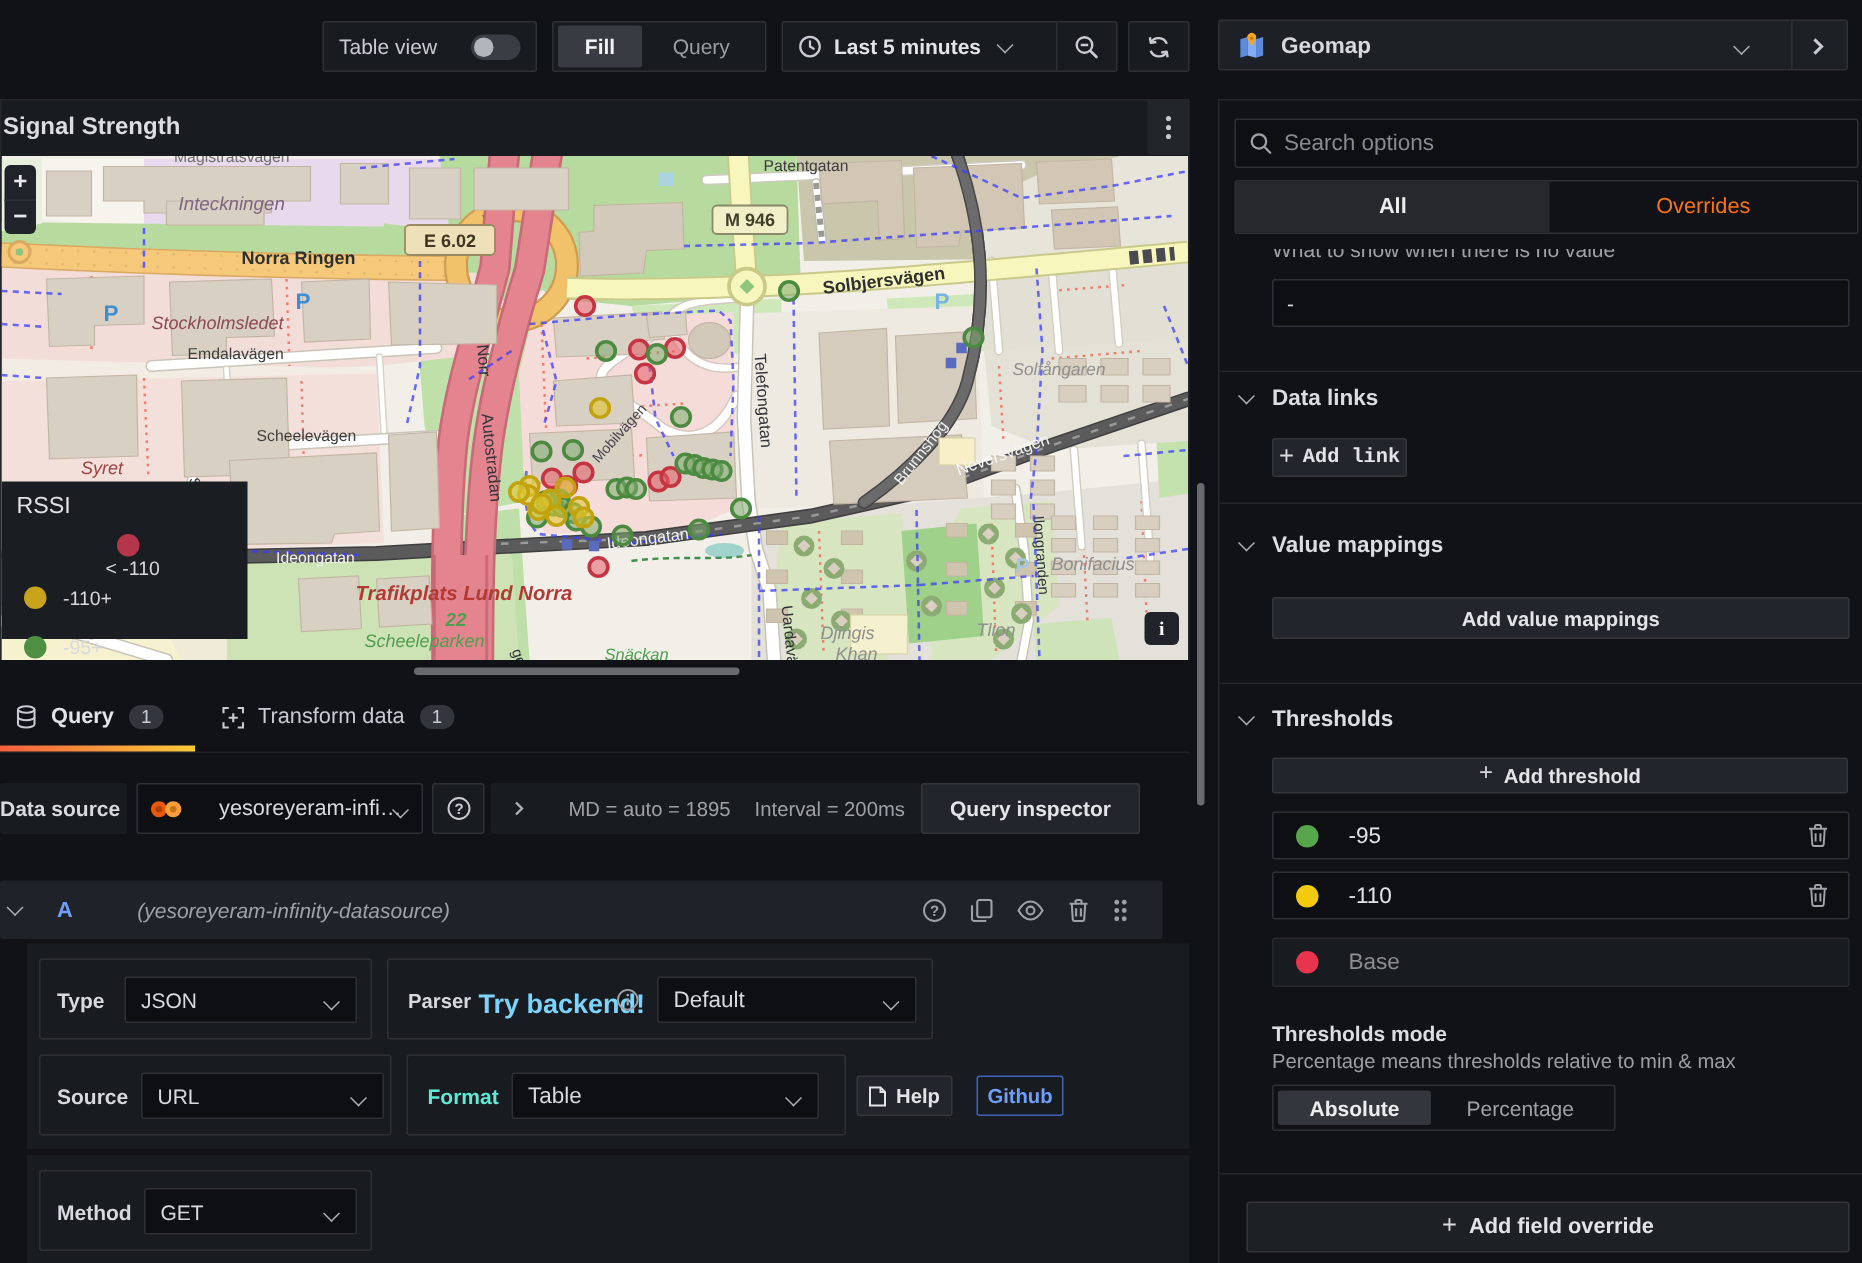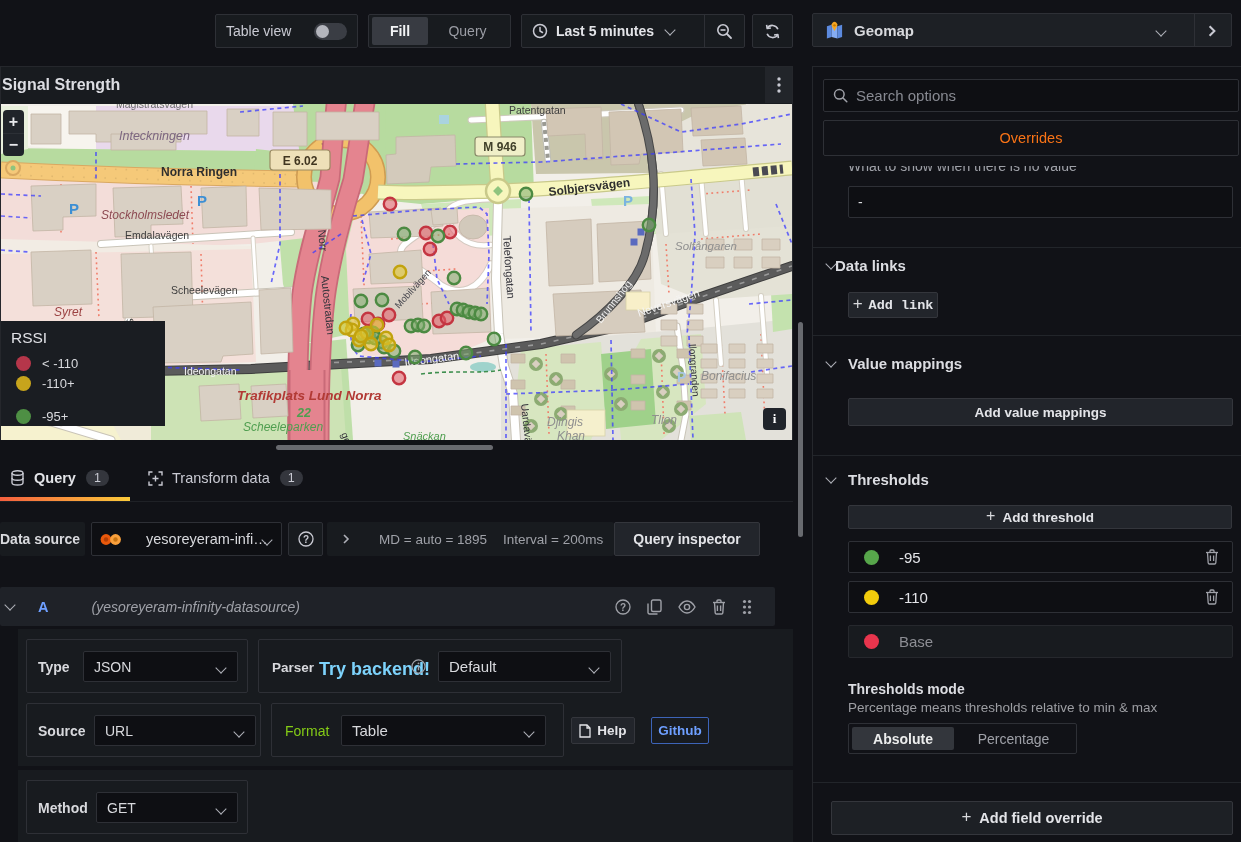--- a/index.html
+++ b/index.html
@@ -390,21 +390,21 @@
         <circle cx="370" cy="240" r="6.2" fill="rgba(224,198,52,0.6)" stroke="#c2a30e" stroke-width="2.4"></circle>
       </svg>
     
     <div style="position:absolute; left:2px; top:6px; width:21px; height:46px; background:#20242a; border-radius:4px;">
       <div style="height:23px; display:flex; align-items:center; justify-content:center; color:#e8e9ec; font-size:16px; font-weight:bold;">+</div>
       <div style="height:23px; display:flex; align-items:center; justify-content:center; color:#e8e9ec; font-size:16px; font-weight:bold; border-top:1px solid #2c3036;">−</div>
     </div>
     
     <div style="position:absolute; left:0; top:217px; width:164px; height:105px; background:#1a1d22; padding:8px 10px;">
       <div style="font-size:15.5px; color:#e0e1e6;">RSSI</div>
-      <div style="margin-top:9px; display:flex; align-items:center;">
+      <div style="margin-top:9px; display:flex; align-items:center;flex-direction:column;">
           <span style="width:15px;height:15px;border-radius:50%;background:#b5364a;margin-left:5px;"></span>
           <span style="margin-left:11px;font-size:13px;color:#d8d9dd;">&lt; -110</span>
         </div>
       <div style="margin-top:5px; display:flex; align-items:center;">
           <span style="width:15px;height:15px;border-radius:50%;background:#c7a41c;margin-left:5px;"></span>
           <span style="margin-left:11px;font-size:13px;color:#d8d9dd;">-110+</span>
         </div>
       <div style="margin-top:18px; display:flex; align-items:center;">
           <span style="width:15px;height:15px;border-radius:50%;background:#4e8f44;margin-left:5px;"></span>
           <span style="margin-left:11px;font-size:13px;color:#d8d9dd;">-95+</span>
@@ -526,21 +526,21 @@
         <rect x="7.2" y="7" width="1.6" height="5" fill="#9fa1a8"></rect>
       </svg>
     <div class="sel" style="position:absolute; left:179px; top:11px; width:173px; height:31px; padding:0 10px; font-size:15px;">Default<span class="chev" style="position:absolute; right:12px; top:12px;"></span></div>
   </div>
 
   <div style="position:absolute; left:8px; top:74px; width:235px; height:54px; border:1px solid #2e3036; border-radius:2px;">
     <span style="position:absolute; left:11px; top:19px; font-size:14px; font-weight:bold; color:#d8d9dd;">Source</span>
     <div class="sel" style="position:absolute; left:67px; top:11px; width:162px; height:31px; padding:0 10px;">URL<span class="chev" style="position:absolute; right:12px; top:12px;"></span></div>
   </div>
   <div style="position:absolute; left:253px; top:74px; width:293px; height:54px; border:1px solid #2e3036; border-radius:2px;">
-    <span style="position:absolute; left:13px; top:19px; font-size:14px; font-weight:normal; color:#84cc16;">Format</span>
+    <span style="position:absolute; left:13px; top:19px; font-size:14px; font-weight:bold; color:#5eead4;">Format</span>
     <div class="sel" style="position:absolute; left:69px; top:11px; width:205px; height:31px; padding:0 10px; font-size:15px;">Table<span class="chev" style="position:absolute; right:12px; top:12px;"></span></div>
   </div>
   <div style="position:absolute; left:553px; top:88px; width:64px; height:27px; background:#22252b; border:1px solid #34363c; border-radius:2px; display:flex; align-items:center; justify-content:center;">
     <svg width="12" height="14" viewBox="0 0 12 14" fill="none" stroke="#e3e4e8" stroke-width="1.3">
         <path d="M1 1 H8 L11 4 V13 H1 Z"></path>
         <path d="M8 1 V4 H11"></path>
       </svg>
     <span style="margin-left:6px; font-size:13.5px; font-weight:bold; color:#e3e4e8;">Help</span>
   </div>
   <div style="position:absolute; left:633px; top:88px; width:58px; height:27px; border:1px solid #3d64b8; border-radius:2px; display:flex; align-items:center; justify-content:center;">
@@ -558,33 +558,34 @@
 
   <div style="position:absolute; left:10px; top:12px; width:416px; height:33px; background:#0e0f13; border:1px solid #2e3036; border-radius:2px; display:flex; align-items:center; padding:0 9px;">
     <svg width="15" height="15" viewBox="0 0 15 15">
         <circle cx="6.3" cy="6.3" r="4.8" fill="none" stroke="#9fa1a8" stroke-width="1.5"></circle>
         <line x1="10" y1="10" x2="13.8" y2="13.8" stroke="#9fa1a8" stroke-width="1.5" stroke-linecap="round"></line>
       </svg>
     <span style="margin-left:8px; font-size:15px; color:#888a92;">Search options</span>
   </div>
 
   <div style="position:absolute; left:10px; top:53px; width:416px; height:36px; border:1px solid #2e3036; border-radius:2px; display:flex; padding:0;">
+    <div style="width:50.5%; background:#26282e; display:flex; align-items:center; justify-content:center; font-size:14.5px; font-weight:bold; color:#eceded;">All</div>
     <div style="flex:1; display:flex; align-items:center; justify-content:center; font-size:14.5px; color:#f97316;">Overrides</div>
   </div>
 
   <div style="position:absolute; left:35px; top:99px; width:380px; height:11px; overflow:hidden;">
     <span style="position:absolute; top:-8px; font-size:14px; color:#9fa1a8;">What to show when there is no value</span>
   </div>
 
   <div style="position:absolute; left:35px; top:119px; width:385px; height:32px; background:#0e0f13; border:1px solid #2e3036; border-radius:2px; display:flex; align-items:center; padding:0 9px; font-size:14px; color:#d8d9dd;">-</div>
   <div style="position:absolute; left:0px; top:180px; width:429px; height:1px; background:#22252a;"></div>
 
   <div style="position:absolute; left:14px; top:190px; display:flex; align-items:center;">
     <span class="chev" style="margin-top:-3px;"></span>
-    <span style="font-size:15px; font-weight:bold; color:#dcdde2;">Data links</span>
+    <span style="margin-left:13px; font-size:15px; font-weight:bold; color:#dcdde2;">Data links</span>
   </div>
   <div style="position:absolute; left:35px; top:225px; width:90px; height:26px; background:#22252b; border:1px solid #34363c; border-radius:2px; display:flex; align-items:center; justify-content:center;">
     <span style="font-size:17px; color:#d8d9dd; margin-right:6px; font-weight:normal; margin-top:-2px;">+</span>
       <span style="font-size:13.5px; font-weight:bold; color:#e3e4e8;font-family:Liberation Mono, monospace;">Add link</span>
   </div>
   <div style="position:absolute; left:0px; top:268px; width:429px; height:1px; background:#22252a;"></div>
 
   <div style="position:absolute; left:14px; top:288px; display:flex; align-items:center;">
     <span class="chev" style="margin-top:-3px;"></span>
     <span style="margin-left:13px; font-size:15px; font-weight:bold; color:#dcdde2;">Value mappings</span>

